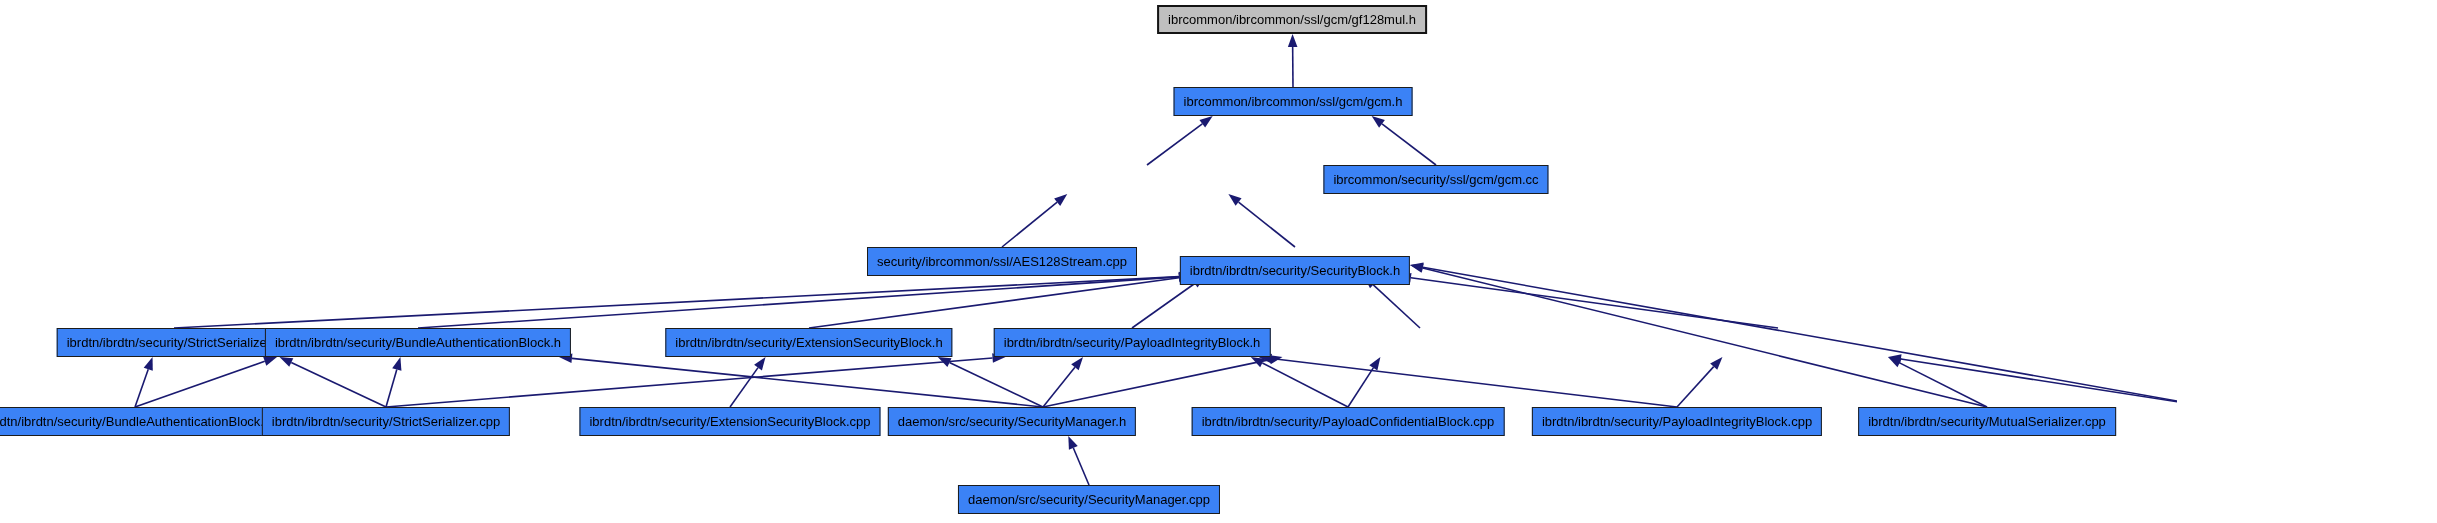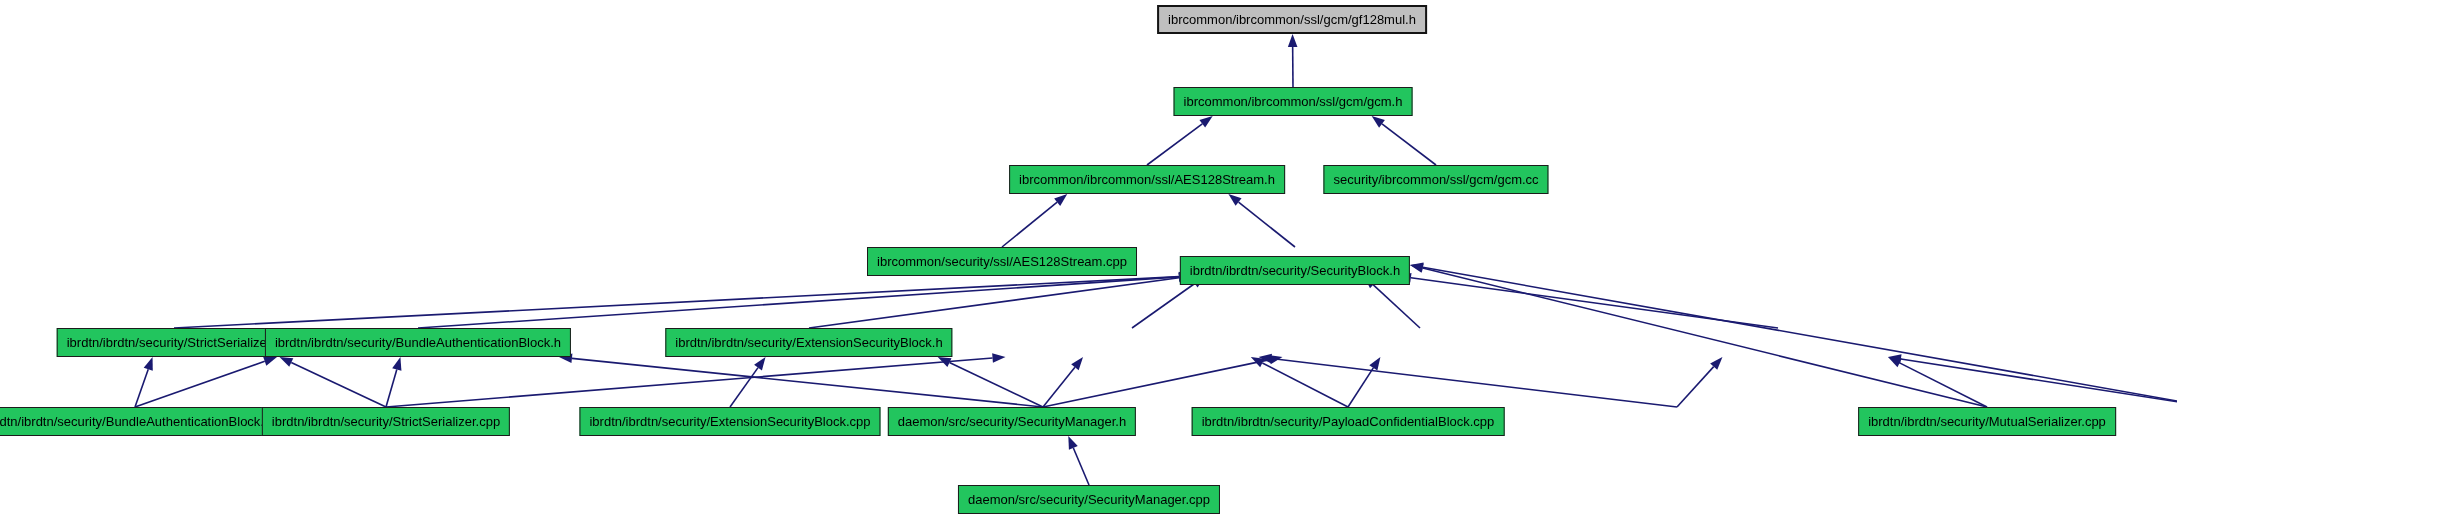--- a/index.html
+++ b/index.html
@@ -11,21 +11,21 @@
     overflow:hidden;
   }
   .edge-layer{position:absolute;left:0;top:0;width:2437px;height:523px;}
   .node{
     position:absolute;
     transform:translateX(-50%);
     height:29px;
     box-sizing:border-box;
     display:flex;align-items:center;justify-content:center;
     padding:0 9px;
-    background:#22c55e;
+    background:#3b82f6;
     border:1px solid #1c1c1c;
     font-size:13px;color:#000000;
     white-space:nowrap;
     z-index:2;
     cursor:pointer;
   }
   .node.root{
     background:#bfbfbf;
     border:2px solid #141414;
     font-weight:normal;
@@ -100,59 +100,62 @@
     </svg>
 
   <div class="node root" id="n-gf128mul-h" style="left:1292px;top:5px">
     <span>ibrcommon/ibrcommon/ssl/gcm/gf128mul.h</span>
   </div>
 
   <div class="node" id="n-gcm-h" style="left:1293px;top:87px">
     <span>ibrcommon/ibrcommon/ssl/gcm/gcm.h</span>
   </div>
 
-  <div class="node" id="n-aes128stream-h" style="left:1147px;top:165px">
-    <span>ibrcommon/ibrcommon/ssl/AES128Stream.h</span>
-  </div>
   <div class="node" id="n-gcm-cc" style="left:1436px;top:165px">
-    <span>security/ibrcommon/ssl/gcm/gcm.cc</span>
+    <span>ibrcommon/security/ssl/gcm/gcm.cc</span>
   </div>
 
   <div class="node" id="n-aes128stream-cpp" style="left:1002px;top:247px">
-    <span>ibrcommon/security/ssl/AES128Stream.cpp</span>
+    <span>security/ibrcommon/ssl/AES128Stream.cpp</span>
   </div>
   <div class="node" id="n-securityblock-h" style="left:1295px;top:256px">
     <span>ibrdtn/ibrdtn/security/SecurityBlock.h</span>
   </div>
 
   <div class="node" id="n-strictserializer-h" style="left:174px;top:328px">
     <span>ibrdtn/ibrdtn/security/StrictSerializer.h</span>
   </div>
   <div class="node" id="n-bundleauthenticationblock-h" style="left:418px;top:328px">
     <span>ibrdtn/ibrdtn/security/BundleAuthenticationBlock.h</span>
   </div>
   <div class="node" id="n-extensionsecurityblock-h" style="left:809px;top:328px">
     <span>ibrdtn/ibrdtn/security/ExtensionSecurityBlock.h</span>
+  </div>
+  <div class="node" id="n-payloadintegrityblock-h" style="left:1132px;top:328px">
+    <span>ibrdtn/ibrdtn/security/PayloadIntegrityBlock.h</span>
   </div>
 
   <div class="node" id="n-bundleauthenticationblock-cpp" style="left:135px;top:407px">
     <span>ibrdtn/ibrdtn/security/BundleAuthenticationBlock.cpp</span>
   </div>
   <div class="node" id="n-strictserializer-cpp" style="left:386px;top:407px">
     <span>ibrdtn/ibrdtn/security/StrictSerializer.cpp</span>
   </div>
   <div class="node" id="n-extensionsecurityblock-cpp" style="left:730px;top:407px">
     <span>ibrdtn/ibrdtn/security/ExtensionSecurityBlock.cpp</span>
   </div>
   <div class="node" id="n-securitymanager-h" style="left:1012px;top:407px">
     <span>daemon/src/security/SecurityManager.h</span>
   </div>
   <div class="node" id="n-payloadconfidentialblock-cpp" style="left:1348px;top:407px">
     <span>ibrdtn/ibrdtn/security/PayloadConfidentialBlock.cpp</span>
   </div>
+  <div class="node" id="n-payloadintegrityblock-cpp" style="left:1677px;top:407px">
+    <span>ibrdtn/ibrdtn/security/PayloadIntegrityBlock.cpp</span>
+  </div>
   <div class="node" id="n-mutualserializer-cpp" style="left:1987px;top:407px">
     <span>ibrdtn/ibrdtn/security/MutualSerializer.cpp</span>
   </div>
 
   <div class="node" id="n-securitymanager-cpp" style="left:1089px;top:485px">
     <span>daemon/src/security/SecurityManager.cpp</span>
   </div>
 
 </div>
 

